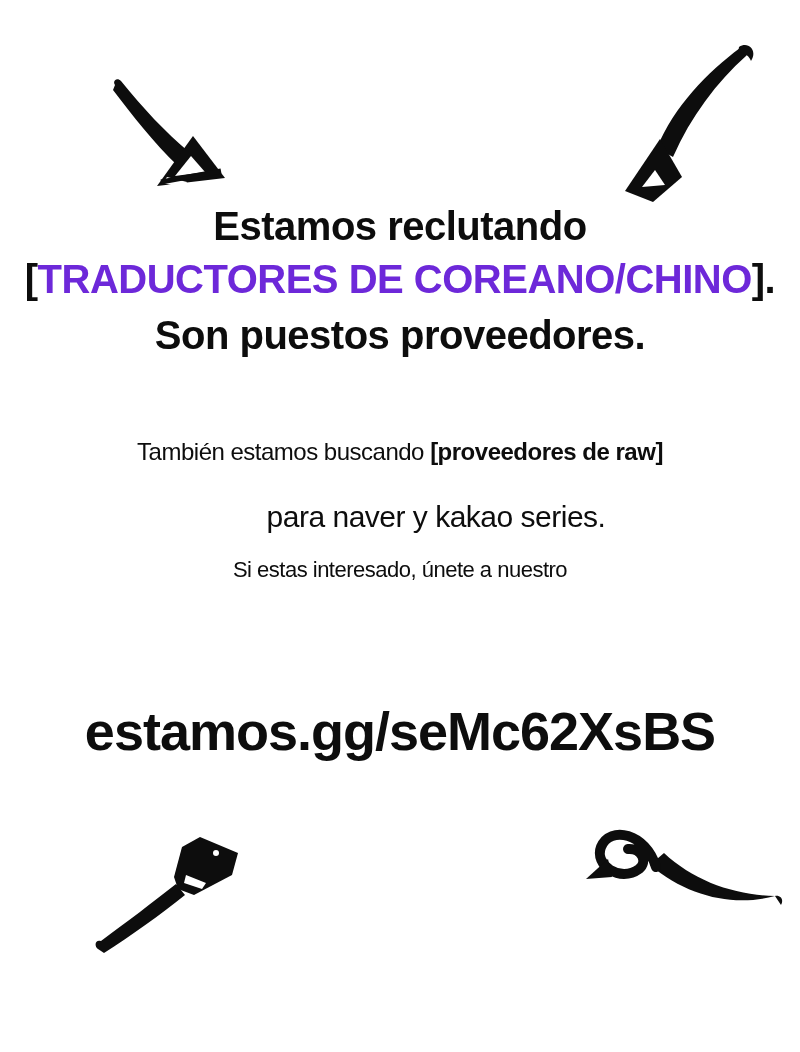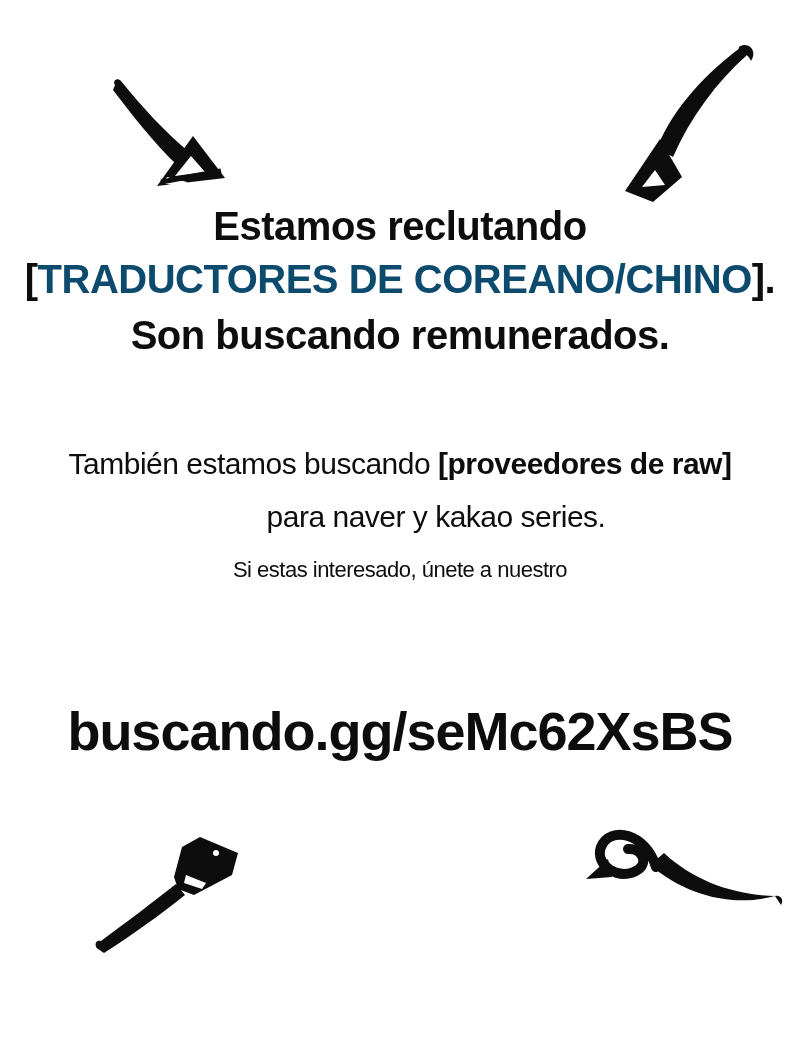--- a/index.html
+++ b/index.html
@@ -14,24 +14,24 @@
   .arrow-top-left{left:103px;top:78px;width:130px;height:126px;}
   .arrow-top-right{left:612px;top:44px;width:150px;height:162px;}
   .arrow-bottom-left{left:90px;top:833px;width:158px;height:122px;}
   .arrow-bottom-right{left:582px;top:817px;width:205px;height:102px;}
   .line{
     position:absolute;left:0;width:800px;text-align:center;
     color:#0d0d0d;letter-spacing:-0.5px;white-space:nowrap;
   }
   .l1{top:204px;font-size:40px;font-weight:700;}
   .l2{top:257px;font-size:40px;font-weight:700;}
-  .l2 .red{color:#0c4a6e;}
+  .l2 .red{color:#6d28d9;}
   .l2 .bracket{color:#0d0d0d;}
   .l3{top:313px;font-size:40px;font-weight:700;}
-  .l4{top:438px;font-size:30px;font-weight:500;margin-top:9px;}
+  .l4{top:438px;font-size:24px;font-weight:500;}
   .l4 .bold{font-weight:800;}
   .l5{top:500px;font-size:30px;font-weight:500;padding-left:36px;}
   .l6{top:557px;font-size:22px;font-weight:500;}
   .l7{top:601px;font-size:33px;font-weight:500;}
   .l7 .bold{font-weight:800;}
   .link{top:700px;font-size:54px;font-weight:800;letter-spacing:-1px;}
 </style>
 </head>
 <body>
 
@@ -49,30 +49,30 @@
     <path fill="#0d0d0d" d="M134,12 C140,6 136,-2 128,4 C96,28 62,62 45,104 L61,113 C79,72 105,38 134,12 Z"></path>
     <path fill="#0d0d0d" d="M127,3 C136,-3 146,6 139,17 C137,12 132,8 126,9 Z"></path>
     <path fill="#0d0d0d" d="M48,95 L70,133 L41,158 L13,147 Z"></path>
     <path fill="#ffffff" d="M43,126 L53,141 L30,143 Z"></path>
   </svg>
 
   <div class="line l1">Estamos reclutando</div>
 
   <div class="line l2"><span class="bracket">[</span><span class="red">TRADUCTORES DE COREANO/CHINO</span><span class="bracket">].</span></div>
 
-  <div class="line l3">Son buscando remunerados.</div>
+  <div class="line l3">Son puestos proveedores.</div>
 
   <div class="line l4"><span>También estamos buscando </span><span class="bold">[proveedores de raw]</span></div>
 
   <div class="line l5">para naver y kakao series.</div>
 
   <div class="line l6">Si estas interesado, únete a nuestro</div>
 
 
-  <div class="line link">buscando.gg/seMc62XsBS</div>
+  <div class="line link">estamos.gg/seMc62XsBS</div>
 
   <svg class="arrow arrow-bottom-left" viewBox="0 0 158 122" aria-hidden="true">
     <path fill="#0d0d0d" d="M8,116 C4,113 5,106 11,108 C38,88 62,70 86,51 L95,62 C70,82 42,102 14,120 Z"></path>
     <path fill="#0d0d0d" d="M84,44 L92,14 L110,4 L148,20 L142,42 L104,62 L88,56 Z"></path>
     <circle fill="#ffffff" cx="126" cy="20" r="3"></circle>
     <path fill="#ffffff" d="M96,42 L116,50 L112,56 L94,50 Z"></path>
   </svg>
 
   <svg class="arrow arrow-bottom-right" viewBox="0 0 205 102" aria-hidden="true">
     <path fill="#0d0d0d" d="M199,88 C202,83 199,78 193,79 C152,90 106,80 68,48 L82,36 C112,64 152,78 193,79 Z"></path>

